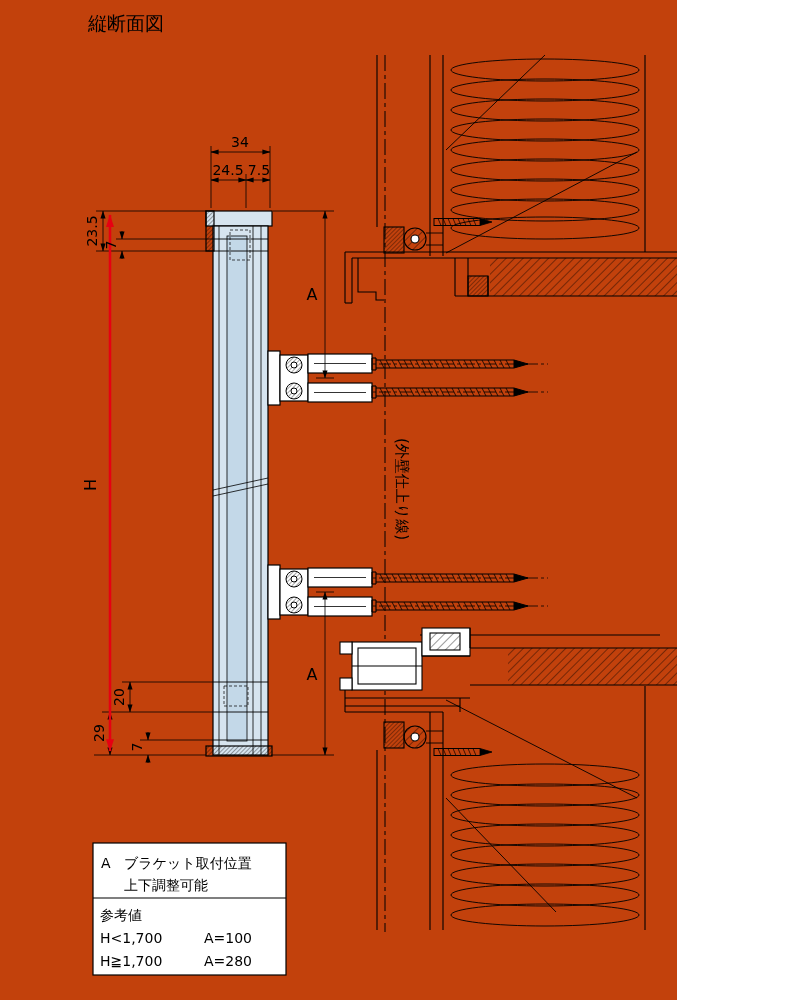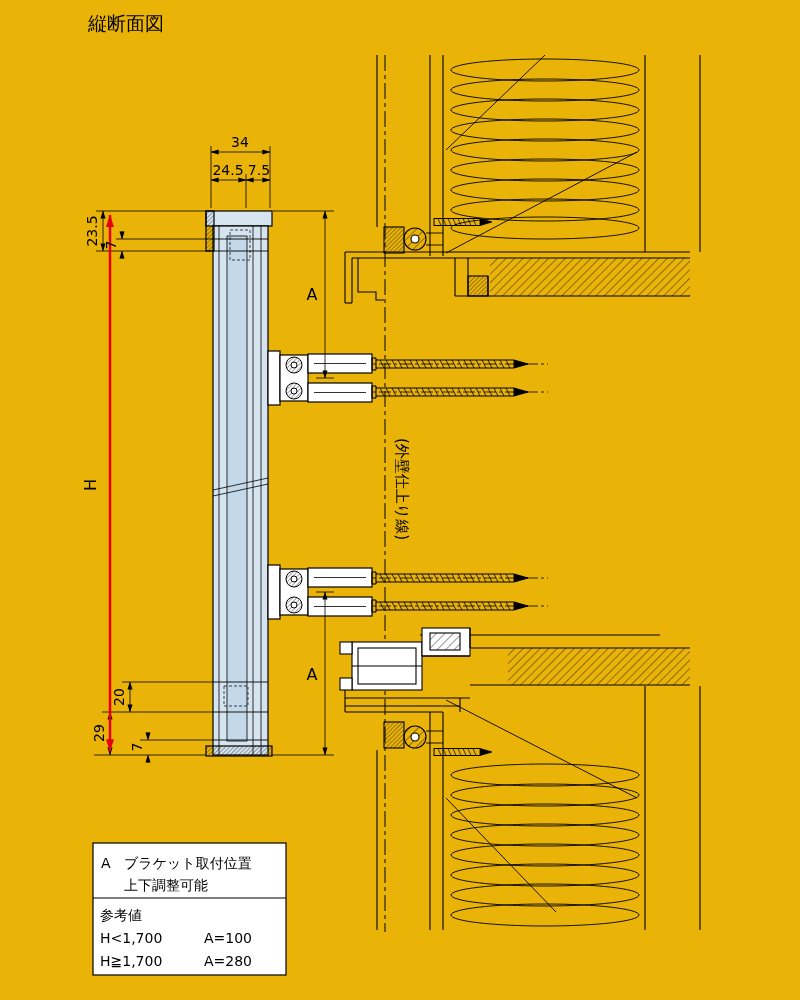--- a/index.html
+++ b/index.html
@@ -1,16 +1,16 @@
 <!DOCTYPE html>
 <html><head>
 <meta charset="utf-8">
 <style>
   html,body{margin:0;padding:0;background:#ffffff;}
-  .page{position:relative;width:800px;height:1000px;background:#eab308;overflow:hidden;}
+  .page{position:relative;width:677px;height:1000px;background:#c2410c;overflow:hidden;}
   svg{display:block;}
   text{font-family:"DejaVu Sans","Liberation Sans",sans-serif;fill:#000;stroke:none;}
   .t-title{font-size:19px;}
   .t-dim{font-size:14px;}
   .t-big{font-size:16px;}
   .t-label{font-size:15px;}
   .t-table{font-size:14px;}
 </style>
 </head>
 <body>

